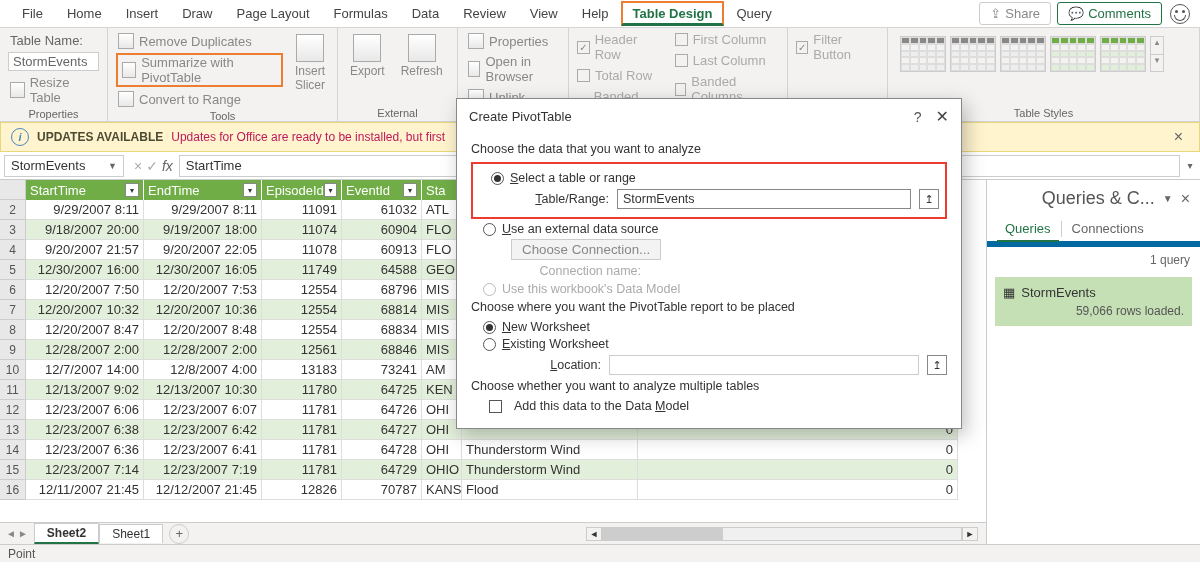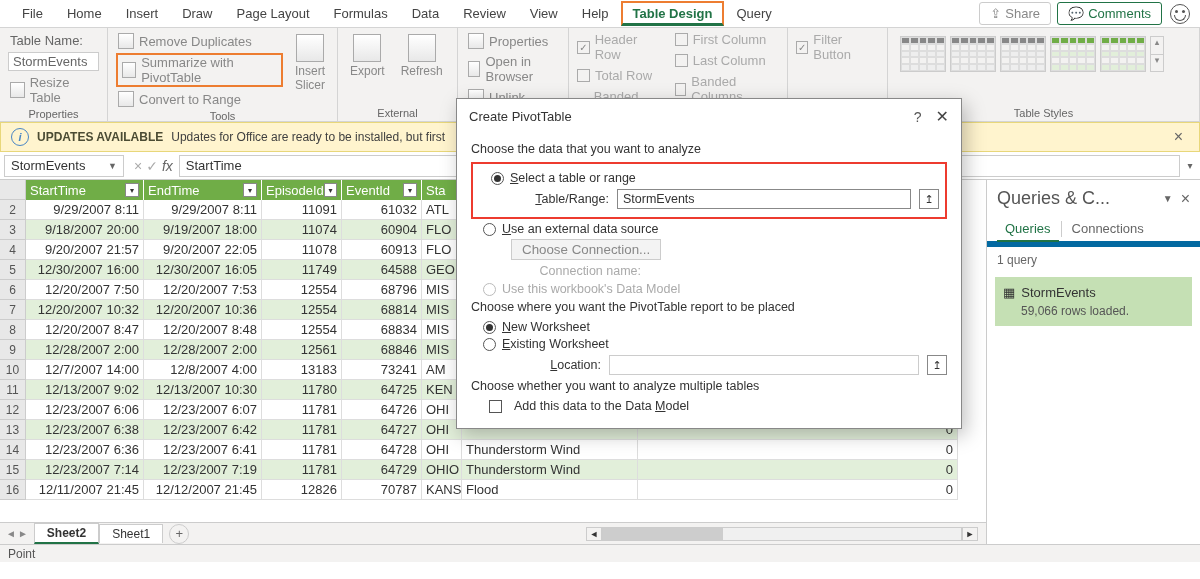--- a/index.html
+++ b/index.html
@@ -32,21 +32,21 @@
 .table-style div{border:0.5px solid #ddd;}
 .table-style .hdr{background:#888;}
 .table-style .alt{background:#eee;}
 .table-style.green .hdr{background:#70ad47;}
 .table-style.green .alt{background:#e2efda;}
 
 
 .update-bar { background: #fff4ce; border: 1px solid #e8d77a; height: 30px; display: flex; align-items: center; padding: 0 10px; gap: 8px; }
 .update-bar .info-icon { width:18px;height:18px;border:1.5px solid #4a86c5;border-radius:50%;color:#4a86c5;display:flex;align-items:center;justify-content:center;font-size:11px;font-style:italic;font-weight:bold;}
 .update-bar .title { font-weight: 600; color: #4b4b33; font-size: 12px; }
-.update-bar .msg { font-size: 12px; color: #404040; }
+.update-bar .msg { font-size: 12px; color: #be185d; }
 .update-bar .close { margin-left: auto; font-size: 16px; color: #666; cursor: pointer; padding: 0 6px;}
 
 
 .formula-row { display: flex; align-items: center; height: 28px; border-bottom: 1px solid #ccc; }
 .name-box { width: 120px; border: 1px solid #ccc; height: 22px; margin: 0 4px; display: flex; align-items: center; padding: 0 6px; background: #fff; }
 .name-box .dd { margin-left: auto; font-size: 9px; color: #666; }
 .fx-controls { display: flex; align-items: center; gap: 4px; padding: 0 6px; color: #aaa; font-size: 14px;}
 .fx-controls .fx { font-style: italic; color: #666; }
 .formula-input { flex: 1; border: 1px solid #ccc; height: 22px; padding: 0 6px; background: #fff; display:flex;align-items:center;}
 .formula-expand { width: 20px; text-align: center; color: #666; font-size: 10px;}
@@ -83,21 +83,21 @@
 .sheet-nav { display: flex; gap: 2px; padding: 0 6px; color: #888; font-size: 10px;}
 .sheet-tab { padding: 2px 12px; border: 1px solid #ccc; background: #fff; font-size: 12px; border-bottom:none;}
 .sheet-tab.active { border-bottom: 2px solid #217346; font-weight: 600; }
 .sheet-add { width: 20px; height: 20px; border: 1px solid #ccc; border-radius: 50%; display:flex;align-items:center;justify-content:center;margin-left:6px;font-size:13px;color:#666;}
 .hscroll { flex:1; display:flex; align-items:center; justify-content:flex-end; padding-right:8px;}
 .hscroll .track{ width:360px;height:14px;border:1px solid #ccc;background:#f0f0f0;position:relative;}
 .hscroll .thumb{position:absolute;left:0;width:120px;height:12px;background:#cdcdcd;}
 .hscroll .arr{width:16px;height:14px;border:1px solid #ccc;display:flex;align-items:center;justify-content:center;font-size:9px;}
 
 
-.queries-pane { width: 214px; border-left: 1px solid #ccc; background: #fff; display: flex; flex-direction: column; }
+.queries-pane { width: 214px; border-left: 1px solid #ccc; background: #fff; display: flex; flex-direction: column; text-align: right; }
 .queries-pane .qp-head { display: flex; align-items: center; padding: 8px 10px; }
 .queries-pane .qp-title { font-size: 18px; color: #555; flex: 1; white-space: nowrap; overflow: hidden; }
 .queries-pane .qp-dd { font-size: 10px; color: #666; margin: 0 8px; }
 .queries-pane .qp-close { font-size: 16px; color: #666; cursor: pointer; }
 .qp-tabs { display: flex; border-bottom: 6px solid #0369a1; padding: 0 10px; gap: 0;}
 .qp-tabs .qt { padding: 4px 8px; font-size: 13px; color: #666; }
 .qp-tabs .qt.active { color: #217346; border-bottom: 2px solid #217346; margin-bottom: -1px; }
 .qp-tabs .sep { width:1px; background:#ccc; margin: 4px 2px;}
 .qp-count { padding: 6px 10px; font-size: 12px; color: #666; }
 .qp-item { margin: 4px 8px; background: #c5e0b4; padding: 8px 8px; }

